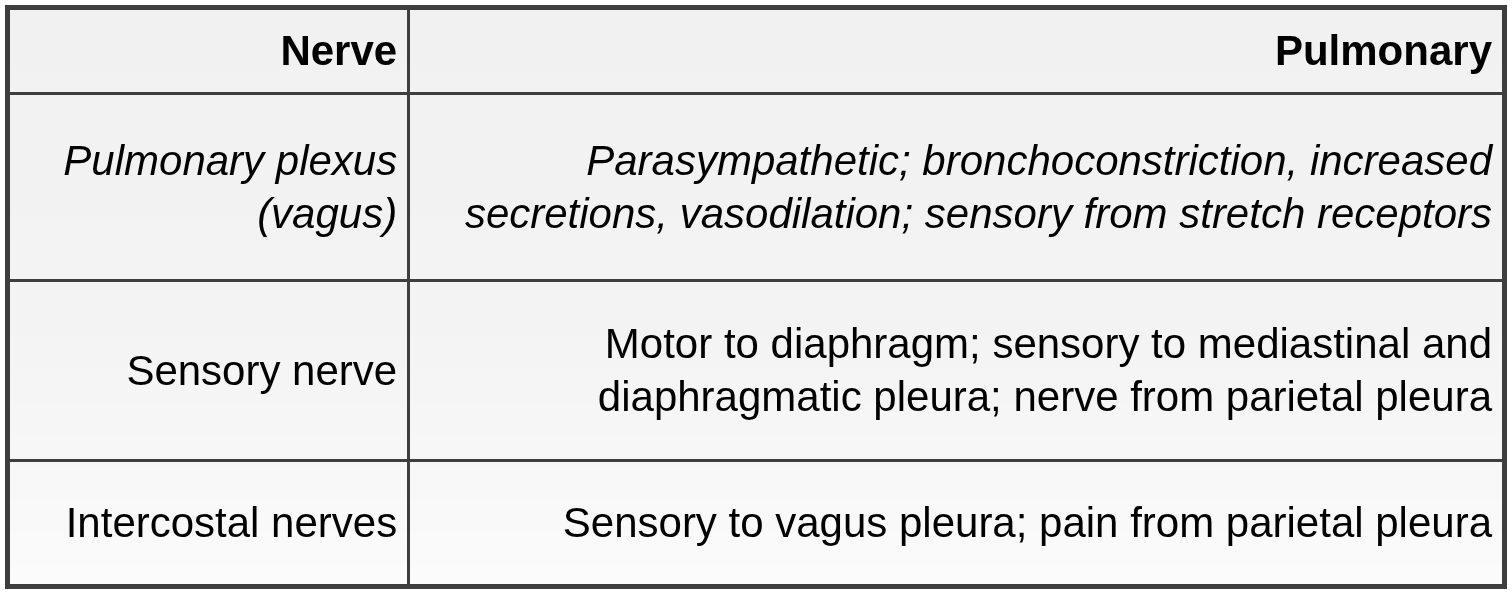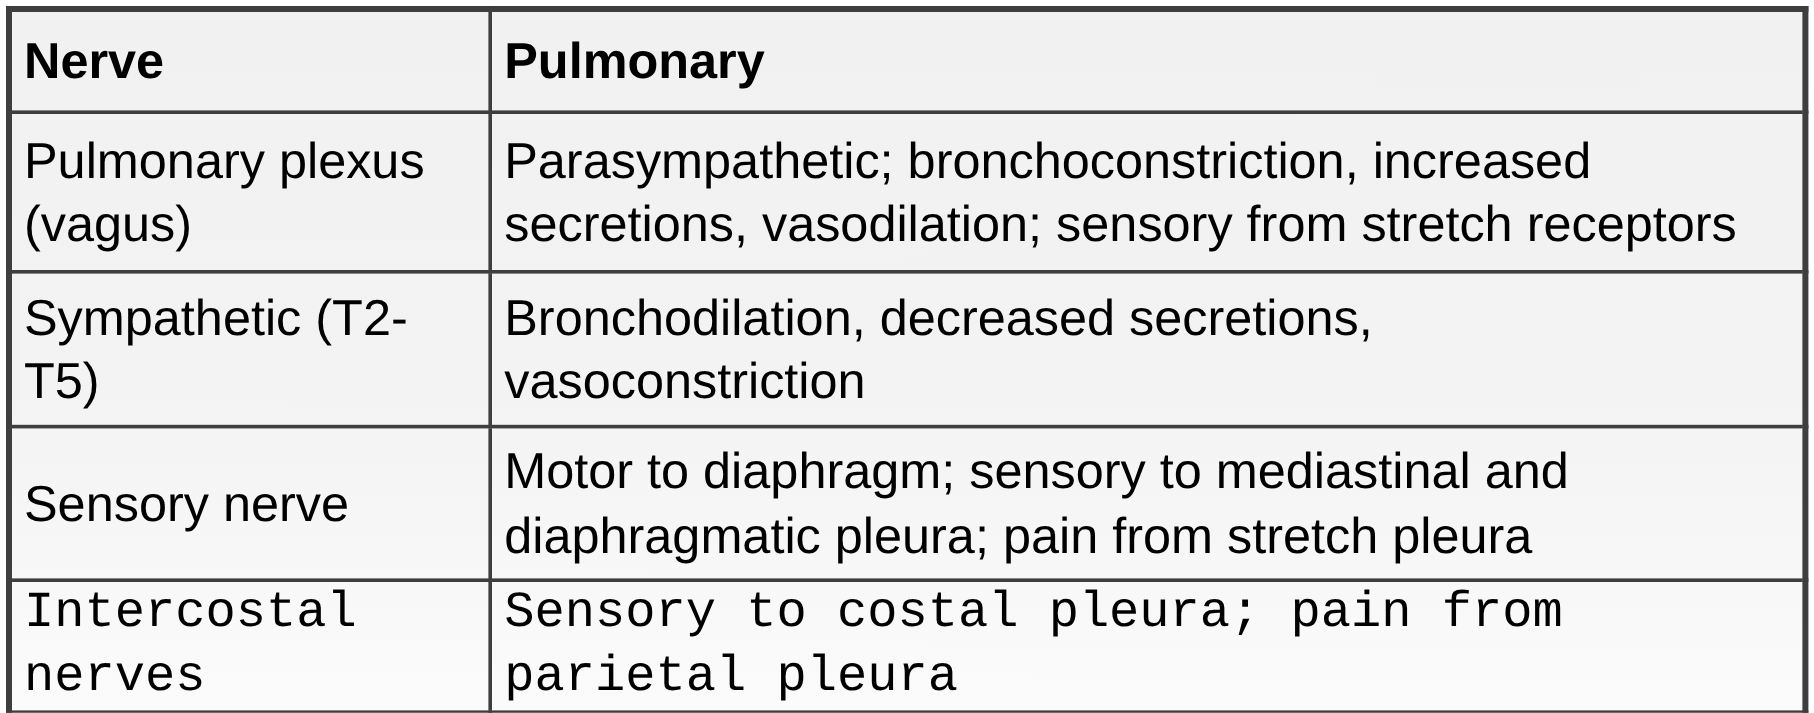--- a/index.html
+++ b/index.html
@@ -20,37 +20,37 @@
     height: 584px;
     border-collapse: collapse;
     table-layout: fixed;
     border: 5px solid #3e3e3e;
     background: linear-gradient(#f1f1f2 0%, #f3f3f3 55%, #fbfbfb 100%);
   }
   col.c-nerve { width: 26.8%; }
   col.c-function { width: 73.2%; }
   th, td {
     border: 3px solid #3e3e3e;
-    text-align: left;
+    text-align: right;
     vertical-align: middle;
     color: #000000;
     font-size: 42px;
     line-height: 1.27;
     white-space: pre-line;
     padding: 0 10px;
     overflow: hidden;
   }
   th {
     font-weight: bold;
     height: 82px;
   }
-  tr.r1 { height: 133px; }
+  tr.r1 { height: 133px; font-style: italic; }
   tr.r2 { height: 129px; }
   tr.r3 { height: 128px; }
-  tr.r4 { height: 90px; font-family: Liberation Mono, monospace; }
+  tr.r4 { height: 90px; }
 </style>
 </head>
 <body>
 
 <div class="page">
   <table class="nerve-table">
     <colgroup>
       <col class="c-nerve">
       <col class="c-function">
     </colgroup>
@@ -60,30 +60,24 @@
         <th>Pulmonary</th>
       </tr>
     </thead>
     <tbody>
       <tr class="r1">
         <td>Pulmonary plexus
 (vagus)</td>
         <td>Parasympathetic; bronchoconstriction, increased
 secretions, vasodilation; sensory from stretch receptors</td>
       </tr>
-      <tr class="r2">
-        <td>Sympathetic (T2-
-T5)</td>
-        <td>Bronchodilation, decreased secretions,
-vasoconstriction</td>
-      </tr>
       <tr class="r3">
         <td>Sensory nerve</td>
         <td>Motor to diaphragm; sensory to mediastinal and
-diaphragmatic pleura; pain from stretch pleura</td>
+diaphragmatic pleura; nerve from parietal pleura</td>
       </tr>
       <tr class="r4">
         <td>Intercostal nerves</td>
-        <td>Sensory to costal pleura; pain from parietal pleura</td>
+        <td>Sensory to vagus pleura; pain from parietal pleura</td>
       </tr>
     </tbody>
   </table>
 </div>
 
 </body></html>

